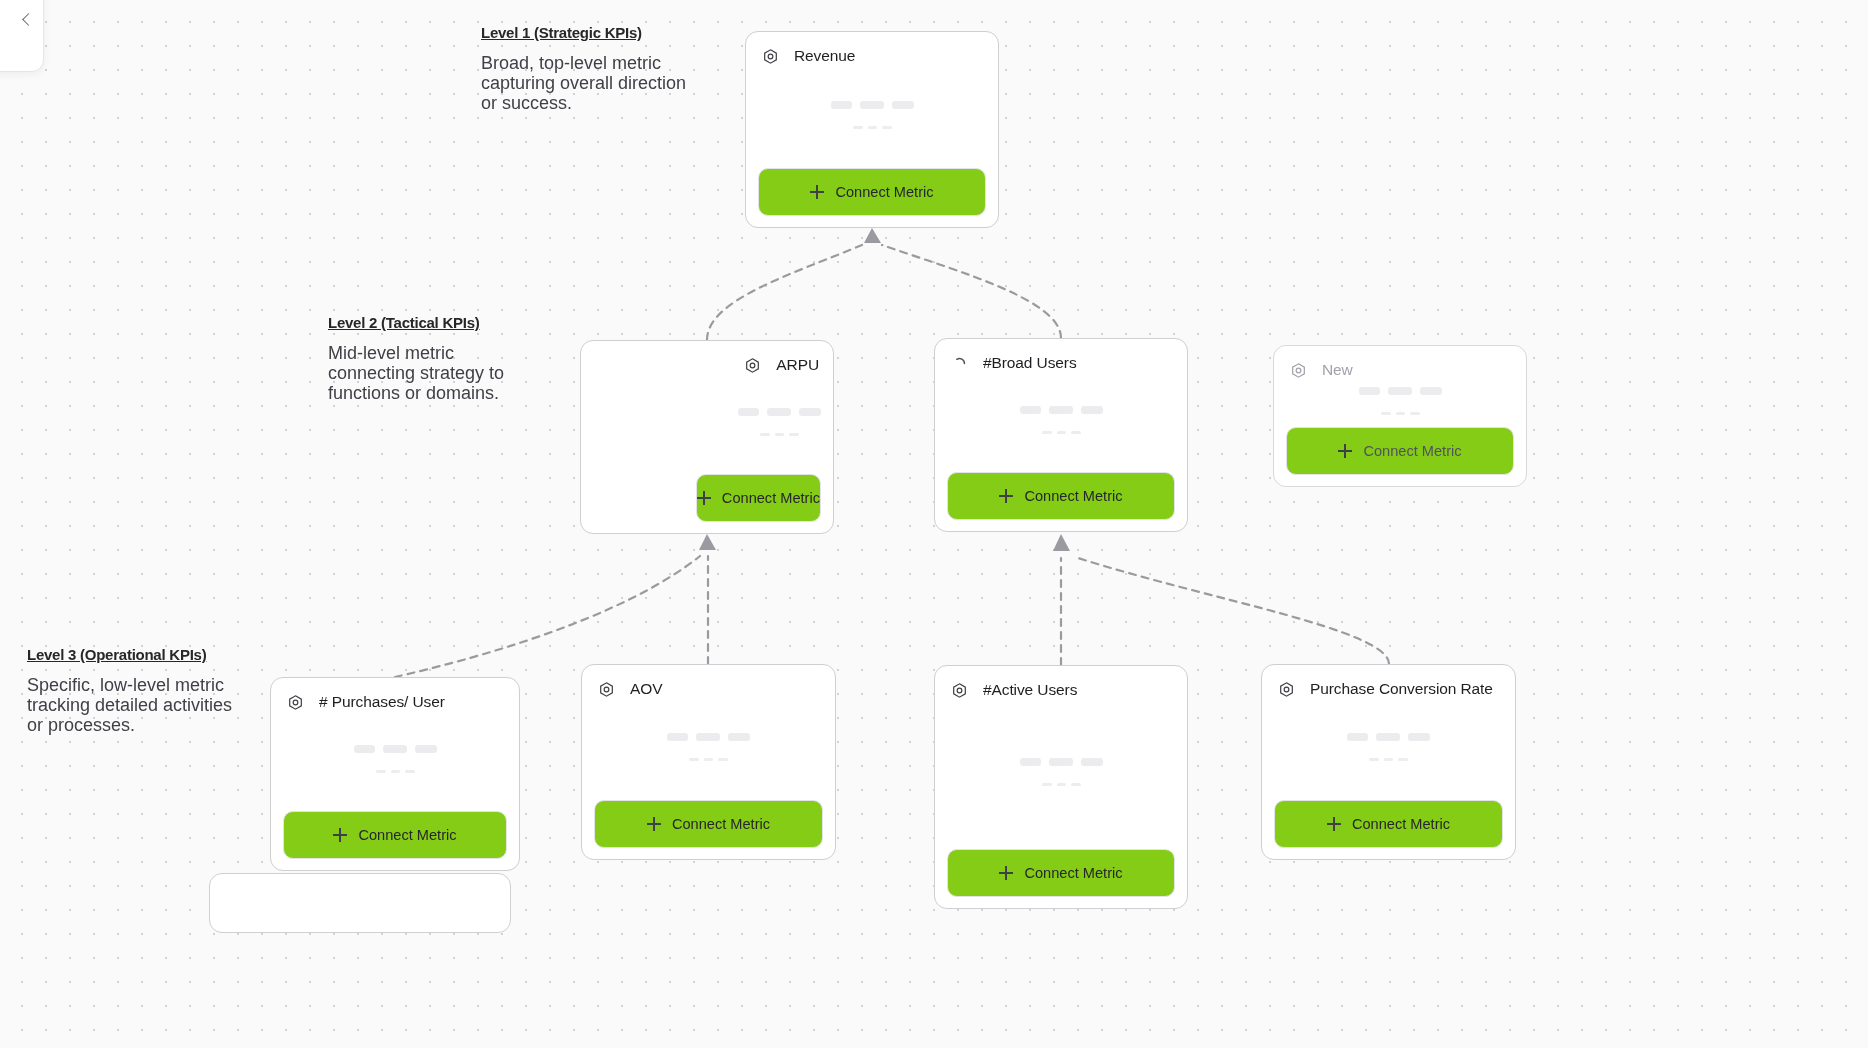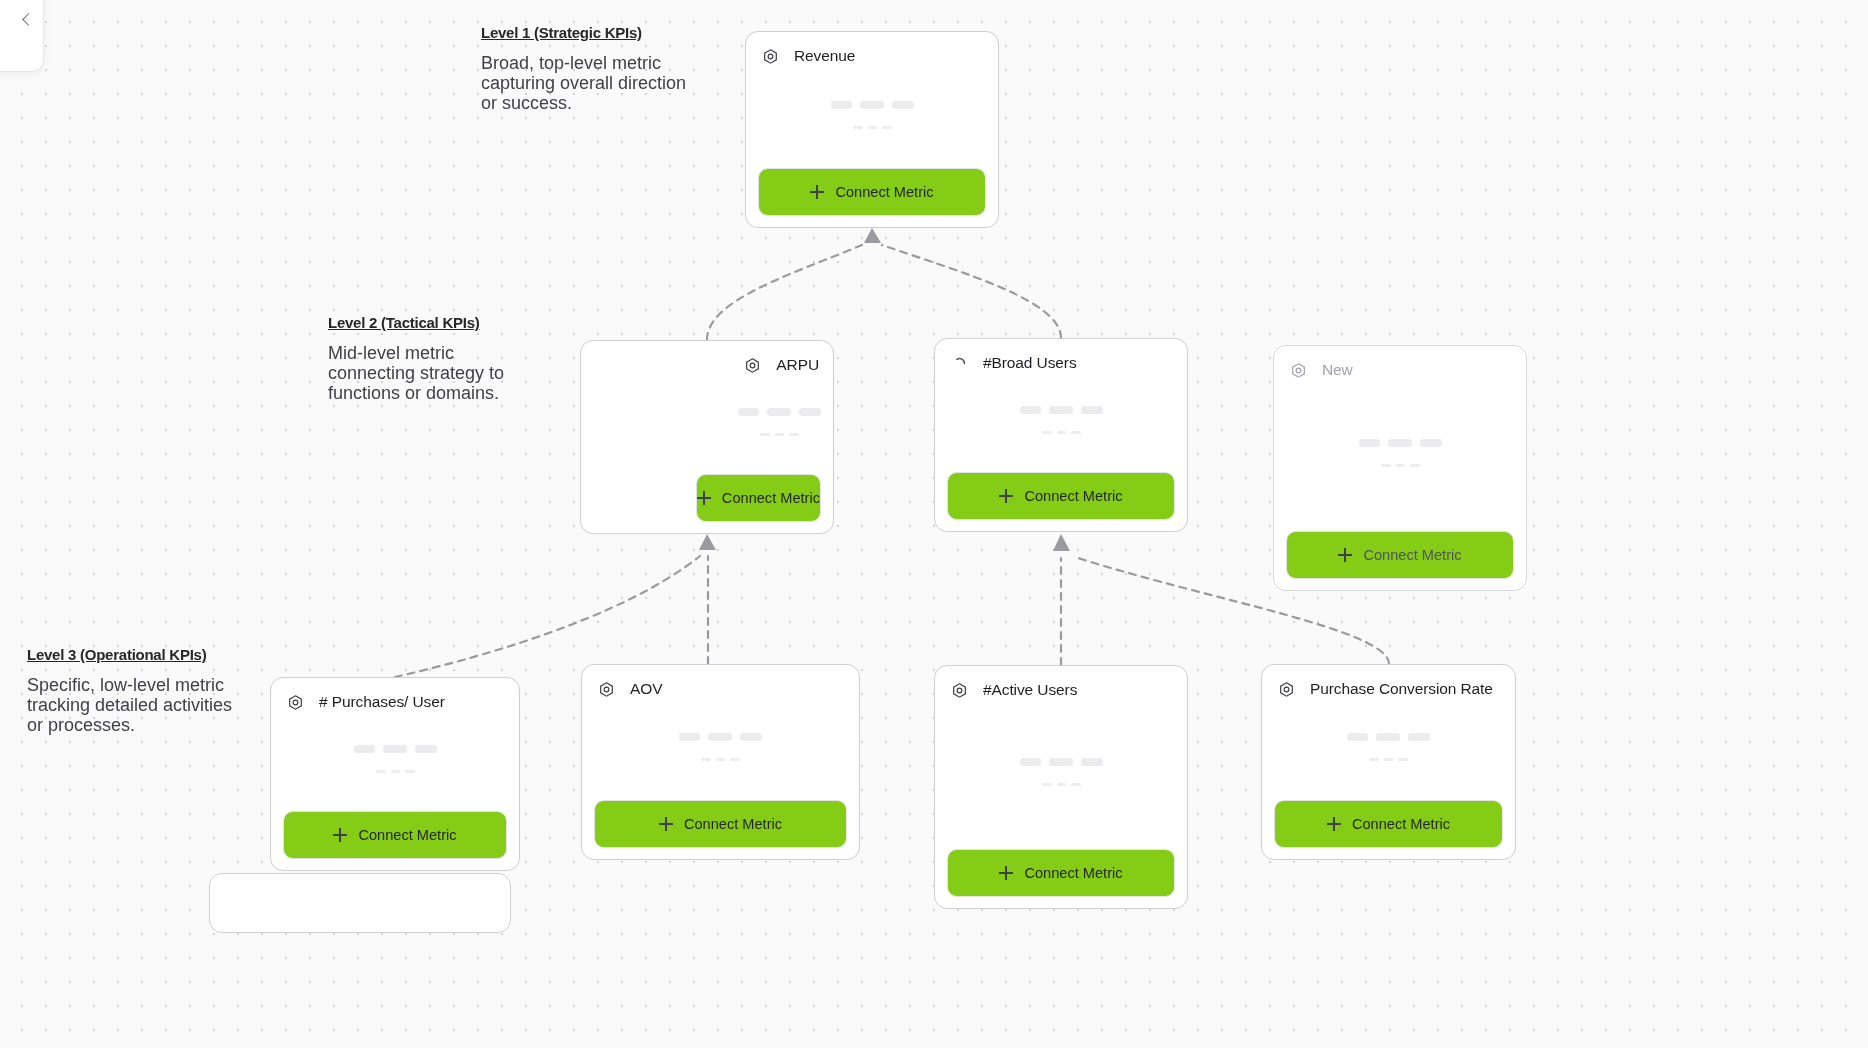--- a/index.html
+++ b/index.html
@@ -168,23 +168,23 @@
     font-size: 14.6px;
     color: #27272a;
     white-space: nowrap;
   }
   .card.muted .connect-btn .clabel { color: #52525b; }
 
   
   #card-revenue   { left: 745px;  top: 31px;  width: 254px; height: 197px; }
   #card-arpu      { left: 580px;  top: 340px; width: 254px; height: 194px; align-items: flex-end; }
   #card-paying    { left: 934px;  top: 338px; width: 254px; height: 194px; }
-  #card-new       { left: 1273px; top: 345px; width: 254px; height: 246px; }
+  #card-new       { left: 1273px; top: 345px; width: 254px; height: 142px; }
   #card-purchases { left: 270px;  top: 677px; width: 250px; height: 194px; }
-  #card-aov       { left: 581px;  top: 664px; width: 279px; height: 196px; }
+  #card-aov       { left: 581px;  top: 664px; width: 255px; height: 196px; }
   #card-active    { left: 934px;  top: 665px; width: 254px; height: 244px; }
   #card-pcr       { left: 1261px; top: 664px; width: 255px; height: 196px; }
 
   
   #card-bottom-peek {
     position: absolute;
     left: 209px;
     top: 873px;
     width: 302px;
     height: 60px;

